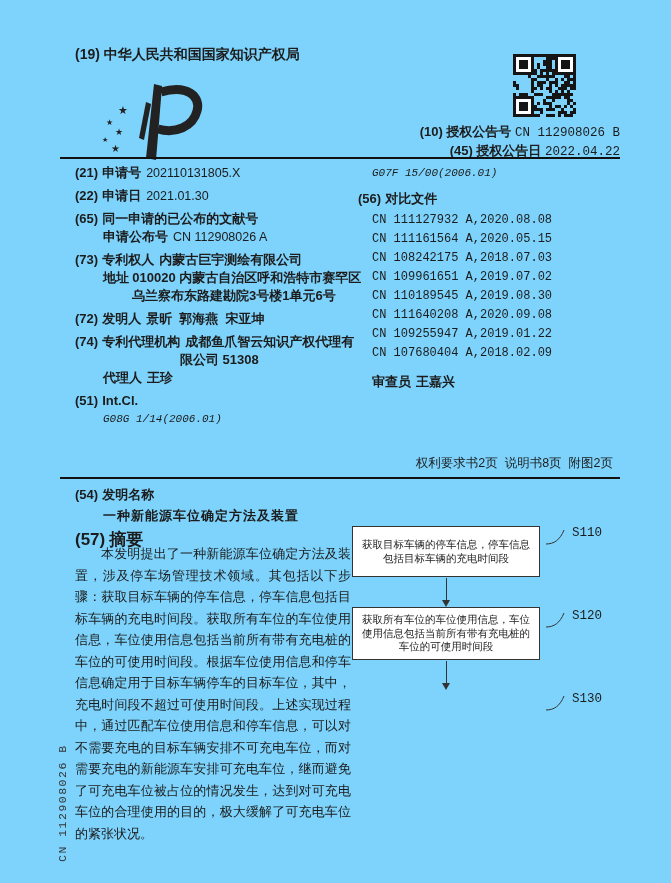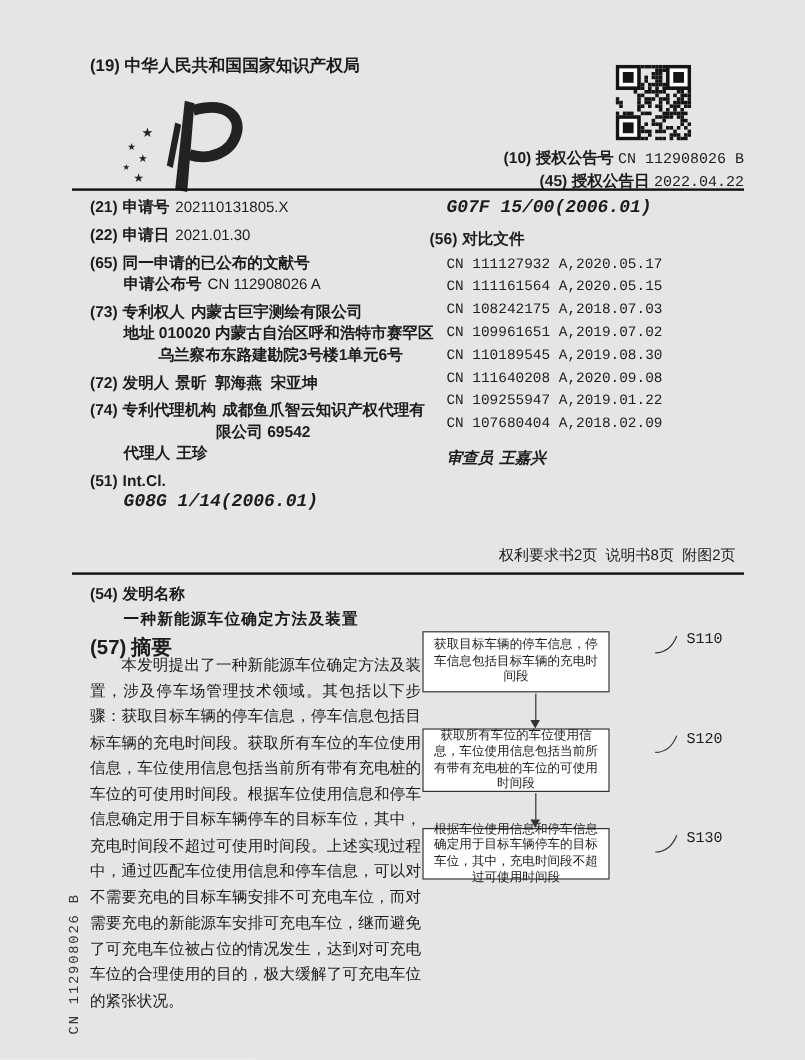--- a/index.html
+++ b/index.html
@@ -1,17 +1,17 @@
 <!DOCTYPE html>
 <html><head>
 <meta charset="utf-8">
 <style>
   * { margin:0; padding:0; box-sizing:border-box; }
   body { background:#fff; font-family:"Liberation Serif", serif; color:#1c1c1c; }
-  .page { position:relative; width:671px; height:883px; background:#e5e5e5; overflow:hidden; }
+  .page { position:relative; width:671px; height:883px; background:#7dd3fc; overflow:hidden; }
 
   .office { position:absolute; left:75px; top:46px; font-size:14px; font-weight:bold;
             font-family:"Liberation Sans", sans-serif; }
   .doctype { position:absolute; left:225px; top:88px; width:230px; text-align:center;
              font-size:20px; font-weight:bold; font-family:"Liberation Sans", sans-serif; }
   .logo { position:absolute; left:98px; top:80px; width:115px; height:88px; }
   .qr { position:absolute; left:513px; top:54px; width:63px; height:60px; }
 
   .grantline { position:absolute; right:51px; text-align:right; font-size:13px; white-space:pre; }
   .g10 { top:123px; } .g45 { top:142px; }
@@ -24,37 +24,37 @@
   .colL { position:absolute; left:75px; top:164px; width:288px; font-size:13px; line-height:18px; }
   .colR { position:absolute; left:358px; top:164px; width:262px; font-size:13px; line-height:19px; }
   .item { margin-bottom:5px; }
   .hang { padding-left:30px; text-indent:-30px; }
   .code { font-weight:bold; font-family:"Liberation Sans", sans-serif; margin-right:4px; }
   .lbl  { font-weight:bold; font-family:"Liberation Sans", sans-serif; }
   .valb { font-weight:bold; font-family:"Liberation Sans", sans-serif; margin-left:5px; }
   .sub28 { padding-left:28px; }
   .addr { padding-left:57px; text-indent:-29px; }
   .agency { padding-left:105px; text-indent:-105px; }
-  .ipc { font-family:"Liberation Mono", monospace; font-style:italic; font-weight:bold; font-size:15px; }
+  .ipc { font-family:"Liberation Mono", monospace; font-style:italic; font-weight:normal; font-size:11px; }
   .cite { font-family:"Liberation Mono", monospace; font-size:12px; padding-left:14px; }
   .examiner { margin-top:9px; }
   .wsp { white-space:pre; }
 
   .pagesnote { position:absolute; right:58px; top:455px; font-size:12.5px;
                font-family:"Liberation Sans", sans-serif; white-space:pre; }
 
   .sec54 { position:absolute; left:75px; top:486px; font-size:13px; }
   .invtitle { padding-left:28px; margin-top:3px; font-weight:bold;
               font-family:"Liberation Sans", sans-serif; letter-spacing:1px; }
   .sec57 { position:absolute; left:75px; top:528px; font-size:17px; }
   .abstract { position:absolute; left:75px; top:543px; width:276px; font-size:13px;
               line-height:21.5px; text-align:justify; text-indent:2em; }
 
   .flow { position:absolute; left:352px; top:526px; width:268px; height:215px; }
-  .fbox { position:absolute; left:0; width:156px; border:1px solid #333; background:#fff;
+  .fbox { position:absolute; left:0; width:188px; border:1px solid #333; background:#fff;
           display:flex; align-items:center; justify-content:center; text-align:center;
           font-size:10.5px; line-height:13.5px; padding:2px 5px;
           font-family:"Liberation Sans", sans-serif; }
   .fb1 { top:0; height:51px; } .fb2 { top:81px; height:53px; } .fb3 { top:164px; height:43px; }
   .slab { position:absolute; left:220px; font-family:Liberation Mono, monospace; font-size:12.5px; }
   .sl1 { top:0px; } .sl2 { top:83px; } .sl3 { top:166px; }
   .conn { position:absolute; left:192px; width:26px; height:18px; }
   .cn1 { top:2px; } .cn2 { top:85px; } .cn3 { top:168px; }
   .varrow { position:absolute; left:94px; width:1px; background:#333; }
   .va1 { top:52px; height:22px; } .va2 { top:135px; height:22px; }
@@ -265,43 +265,43 @@
       <div class="sub28"><span class="lbl">申请公布号</span><span class="num valb" style="font-weight:normal">CN 112908026 A</span></div>
     </div>
     <div class="item">
       <div class="hang"><span class="code">(73)</span><span class="lbl">专利权人</span><span class="valb">内蒙古巨宇测绘有限公司</span></div>
       <div class="addr"><span class="lbl">地址</span> <span class="valb" style="margin-left:0">010020 内蒙古自治区呼和浩特市赛罕区乌兰察布东路建勘院3号楼1单元6号</span></div>
     </div>
     <div class="item hang">
       <span class="code">(72)</span><span class="lbl">发明人</span><span class="valb wsp">景昕  郭海燕  宋亚坤</span>
     </div>
     <div class="item">
-      <div class="agency"><span class="code">(74)</span><span class="lbl">专利代理机构</span><span class="valb">成都鱼爪智云知识产权代理有限公司 69542</span></div>
+      <div class="agency"><span class="code">(74)</span><span class="lbl">专利代理机构</span><span class="valb">成都鱼爪智云知识产权代理有限公司 51308</span></div>
       <div class="sub28"><span class="lbl">代理人</span><span class="valb">王珍</span></div>
     </div>
     <div class="item">
       <div class="hang"><span class="code">(51)</span><span class="lbl">Int.Cl.</span></div>
       <div class="sub28 ipc">G08G 1/14(2006.01)</div>
     </div>
   </div>
 
   <div class="colR">
     <div class="ipc" style="padding-left:14px; margin-bottom:6px;">G07F 15/00(2006.01)</div>
     <div class="hang" style="margin-bottom:3px;">
       <span class="code">(56)</span><span class="lbl">对比文件</span>
     </div>
-    <div class="cite">CN 111127932 A,2020.05.17</div>
+    <div class="cite">CN 111127932 A,2020.08.08</div>
     <div class="cite">CN 111161564 A,2020.05.15</div>
     <div class="cite">CN 108242175 A,2018.07.03</div>
     <div class="cite">CN 109961651 A,2019.07.02</div>
     <div class="cite">CN 110189545 A,2019.08.30</div>
     <div class="cite">CN 111640208 A,2020.09.08</div>
     <div class="cite">CN 109255947 A,2019.01.22</div>
     <div class="cite">CN 107680404 A,2018.02.09</div>
-    <div class="examiner" style="padding-left:14px;font-style:italic;">
+    <div class="examiner" style="padding-left:14px;">
       <span class="lbl">审查员</span><span class="valb">王嘉兴</span>
     </div>
   </div>
 
   <div class="pagesnote">权利要求书2页  说明书8页  附图2页</div>
 
   <div class="hr hr2"></div>
 
   <div class="sec54">
     <div class="hang"><span class="code">(54)</span><span class="lbl">发明名称</span></div>
@@ -309,21 +309,20 @@
   </div>
 
   <div class="sec57">
     <span class="code">(57)</span><span class="lbl">摘要</span>
   </div>
   <div class="abstract">本发明提出了一种新能源车位确定方法及装置，涉及停车场管理技术领域。其包括以下步骤：获取目标车辆的停车信息，停车信息包括目标车辆的充电时间段。获取所有车位的车位使用信息，车位使用信息包括当前所有带有充电桩的车位的可使用时间段。根据车位使用信息和停车信息确定用于目标车辆停车的目标车位，其中，充电时间段不超过可使用时间段。上述实现过程中，通过匹配车位使用信息和停车信息，可以对不需要充电的目标车辆安排不可充电车位，而对需要充电的新能源车安排可充电车位，继而避免了可充电车位被占位的情况发生，达到对可充电车位的合理使用的目的，极大缓解了可充电车位的紧张状况。</div>
 
   <div class="flow">
     <div class="fbox fb1">获取目标车辆的停车信息，停车信息包括目标车辆的充电时间段</div>
     <div class="fbox fb2">获取所有车位的车位使用信息，车位使用信息包括当前所有带有充电桩的车位的可使用时间段</div>
-    <div class="fbox fb3">根据车位使用信息和停车信息确定用于目标车辆停车的目标车位，其中，充电时间段不超过可使用时间段</div>
     <div class="varrow va1"></div>
     <div class="ahead ah1"></div>
     <div class="varrow va2"></div>
     <div class="ahead ah2"></div>
     <div class="conn cn1"><svg width="26" height="18">
           <path d="M2,16 C10,16 16,12 20,2" stroke="#333" stroke-width="1" fill="none"></path>
         </svg></div>
     <div class="conn cn2"><svg width="26" height="18">
           <path d="M2,16 C10,16 16,12 20,2" stroke="#333" stroke-width="1" fill="none"></path>
         </svg></div>

